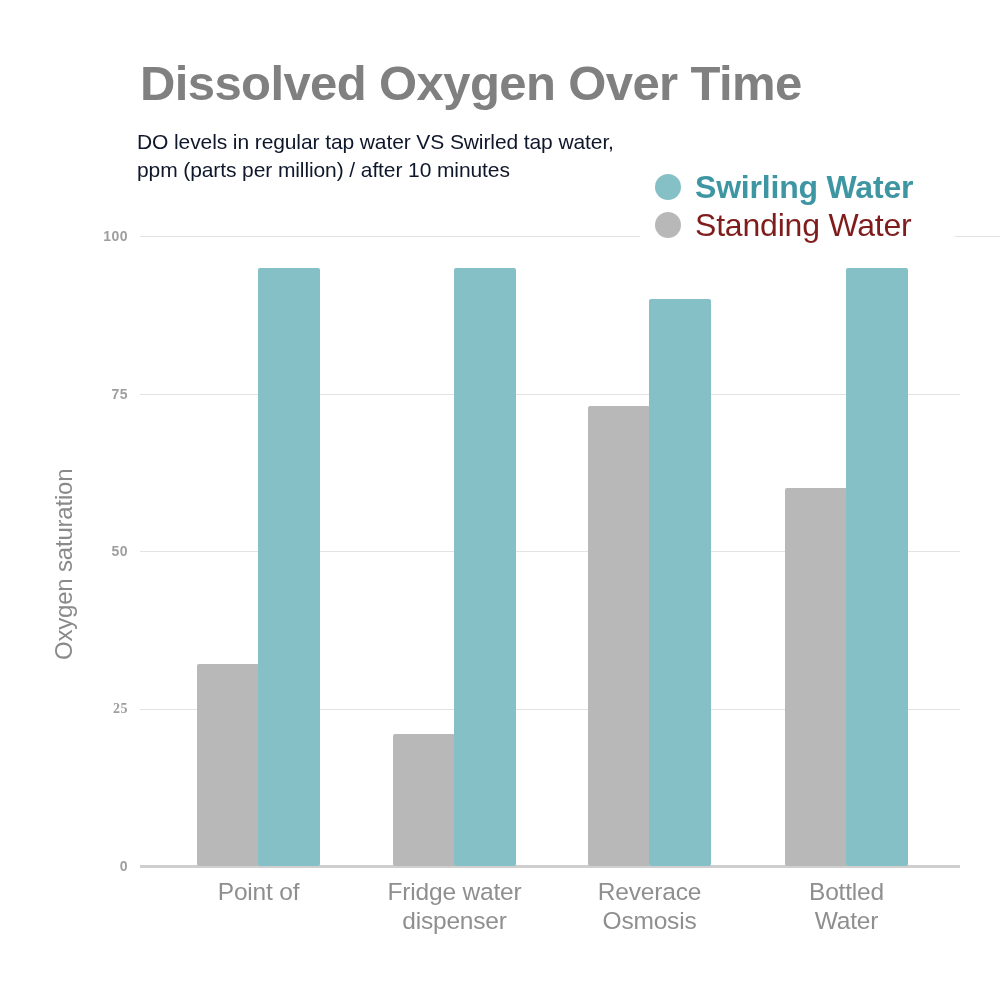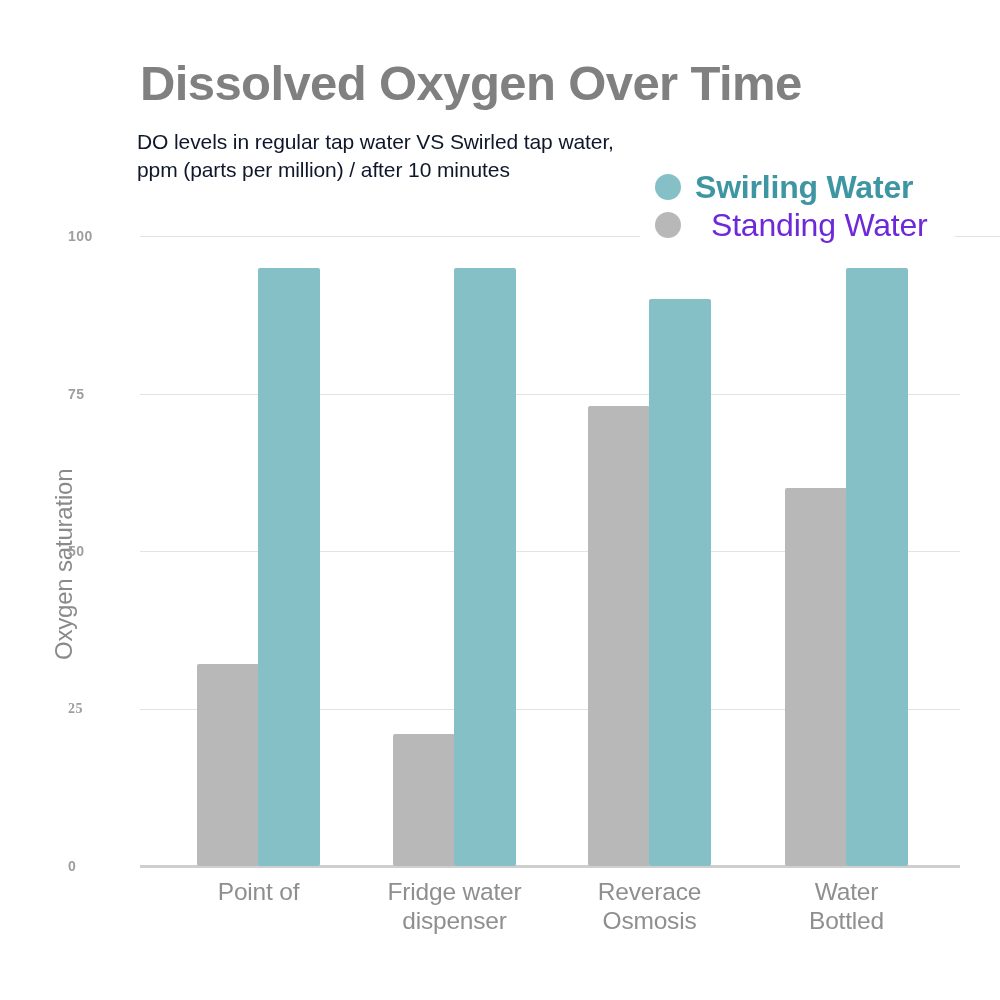--- a/index.html
+++ b/index.html
@@ -63,21 +63,21 @@
     border-radius: 50%;
     flex: 0 0 auto;
     margin-right: 14px;
   }
   .legend-label {
     font-size: 32px;
     letter-spacing: -0.2px;
     white-space: nowrap;
   }
   .legend-row.series-swirling .legend-label { color: #3f96a3; font-weight: bold; }
-  .legend-row.series-standing .legend-label { color: #6d28d9; margin-left: 16px; }
+  .legend-row.series-standing .legend-label { color: #7f1d1d; }
 
   
   
   .plot {
     position: absolute;
     left: 140px;
     top: 236px;
     width: 820px;
     height: 630px;
   }
@@ -88,21 +88,21 @@
     height: 1px;
     background: #e3e3e3;
   }
   .gridline.axis-base {
     height: 3px;
     background: #cfcfcf;
   }
   .ytick {
     position: absolute;
     width: 60px;
-    text-align: left;
+    text-align: right;
     font-size: 14px;
     font-weight: bold;
     color: #9e9e9e;
     left: -72px;
     transform: translateY(-50%);
     letter-spacing: 0.5px;
   }
 
   .bar {
     position: absolute;
@@ -201,18 +201,18 @@
       </div>
       <div class="cat-label" style="left: 354.5px;">
         <span>Fridge water</span>
         <span>dispenser</span>
       </div>
       <div class="cat-label" style="left: 549.5px;">
         <span>Reverace</span>
         <span>Osmosis</span>
       </div>
       <div class="cat-label" style="left: 746.5px;">
+        <span>Bottled</span>
         <span>Water</span>
-        <span>Bottled</span>
       </div>
     </div>
 
 </div>
 
 </body></html>

